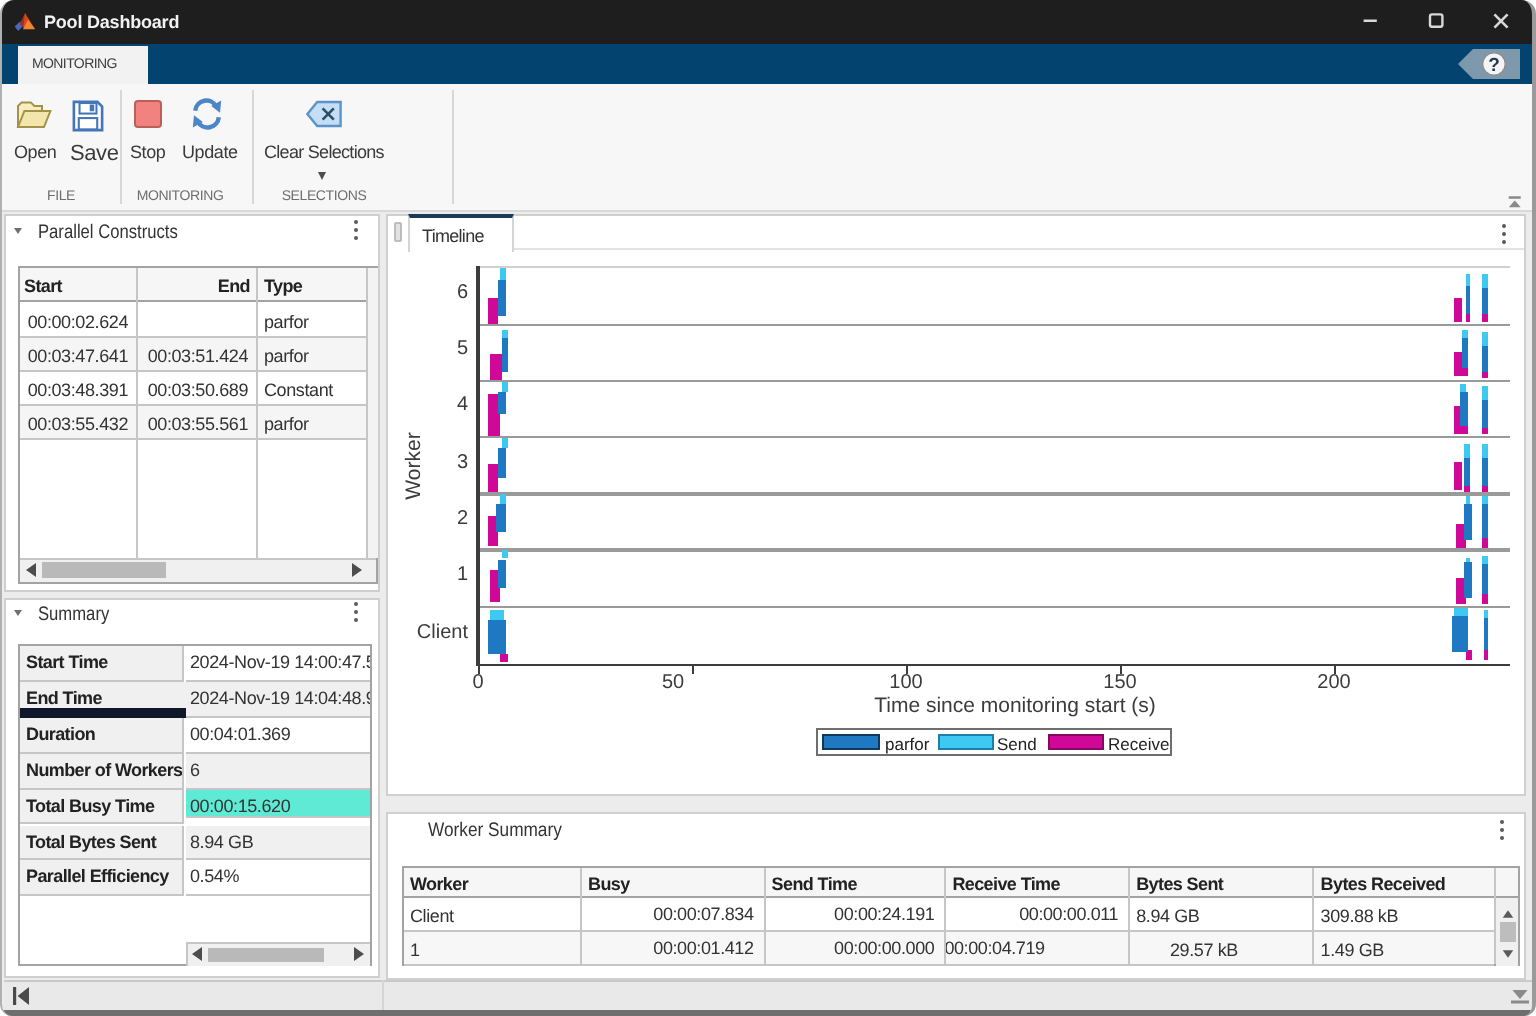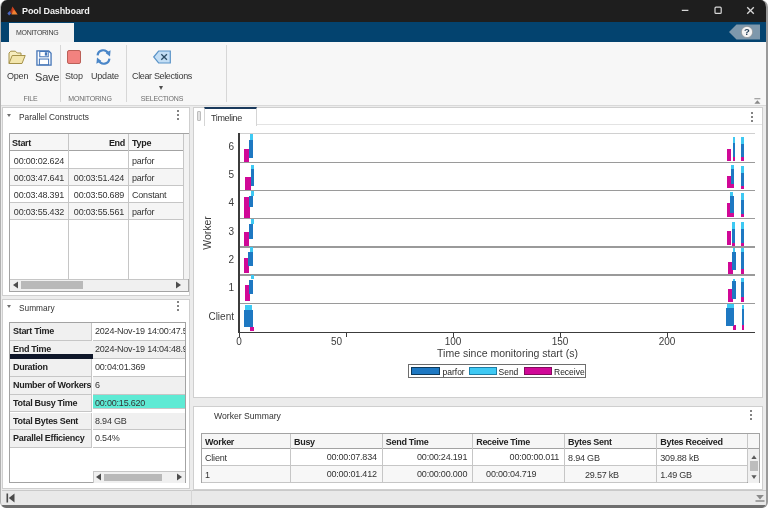--- a/index.html
+++ b/index.html
@@ -304,21 +304,21 @@
 <div class="tx" style="left:204px;top:453px;font-size:9px;letter-spacing:-0.2px;color:#333;">Client</div>
 <div class="abs" style="left:289px;top:452px;width:86.80000000000001px;text-align:right;font-size:9px;letter-spacing:-0.2px;color:#333;">00:00:07.834</div>
 <div class="abs" style="left:380.8px;top:452px;width:85.39999999999998px;text-align:right;font-size:9px;letter-spacing:-0.2px;color:#333;">00:00:24.191</div>
 <div class="abs" style="left:471.2px;top:452px;width:86.90000000000003px;text-align:right;font-size:9px;letter-spacing:-0.2px;color:#333;">00:00:00.011</div>
 <div class="tx" style="left:567.1px;top:453px;font-size:9px;letter-spacing:-0.2px;color:#333;">8.94 GB</div>
 <div class="tx" style="left:659.3px;top:453px;font-size:9px;letter-spacing:-0.2px;color:#333;">309.88 kB</div>
 <div class="abs" style="left:201px;top:465.8px;width:545px;height:16.8px;background:#f7f7f7;border-bottom:1px solid #c6c6c6;"></div>
 <div class="tx" style="left:204px;top:469.8px;font-size:9px;letter-spacing:-0.2px;color:#333;">1</div>
 <div class="abs" style="left:289px;top:468.8px;width:86.80000000000001px;text-align:right;font-size:9px;letter-spacing:-0.2px;color:#333;">00:00:01.412</div>
 <div class="abs" style="left:380.8px;top:468.8px;width:85.39999999999998px;text-align:right;font-size:9px;letter-spacing:-0.2px;color:#333;">00:00:00.000</div>
-<div class="abs" style="left:471.2px;top:468.8px;width:78px;text-align:center;font-size:9px;letter-spacing:-0.2px;color:#333;">00:00:04.719</div>
+<div class="abs" style="left:471.2px;top:468.8px;width:78px;text-align:left;font-size:9px;letter-spacing:-0.2px;color:#333;">00:00:04.719</div>
 <div class="tx" style="left:584px;top:469.8px;font-size:9px;letter-spacing:-0.2px;color:#333;">29.57 kB</div>
 <div class="tx" style="left:659.3px;top:469.8px;font-size:9px;letter-spacing:-0.2px;color:#333;">1.49 GB</div>
 <div class="abs" style="left:289px;top:433.7px;width:1px;height:48px;background:#c6c6c6;"></div>
 <div class="abs" style="left:380.8px;top:433.7px;width:1px;height:48px;background:#c6c6c6;"></div>
 <div class="abs" style="left:471.2px;top:433.7px;width:1px;height:48px;background:#c6c6c6;"></div>
 <div class="abs" style="left:563.1px;top:433.7px;width:1px;height:48px;background:#c6c6c6;"></div>
 <div class="abs" style="left:655.3px;top:433.7px;width:1px;height:48px;background:#c6c6c6;"></div>
 <div class="abs" style="left:746px;top:433.7px;width:1px;height:48px;background:#c6c6c6;"></div>
 <div class="abs" style="left:747px;top:449px;width:11px;height:33.6px;background:#f0f0f0;"></div>
 <svg class="abs" style="left:749.5px;top:453.5px" width="6" height="6" viewBox="0 0 8 8">

